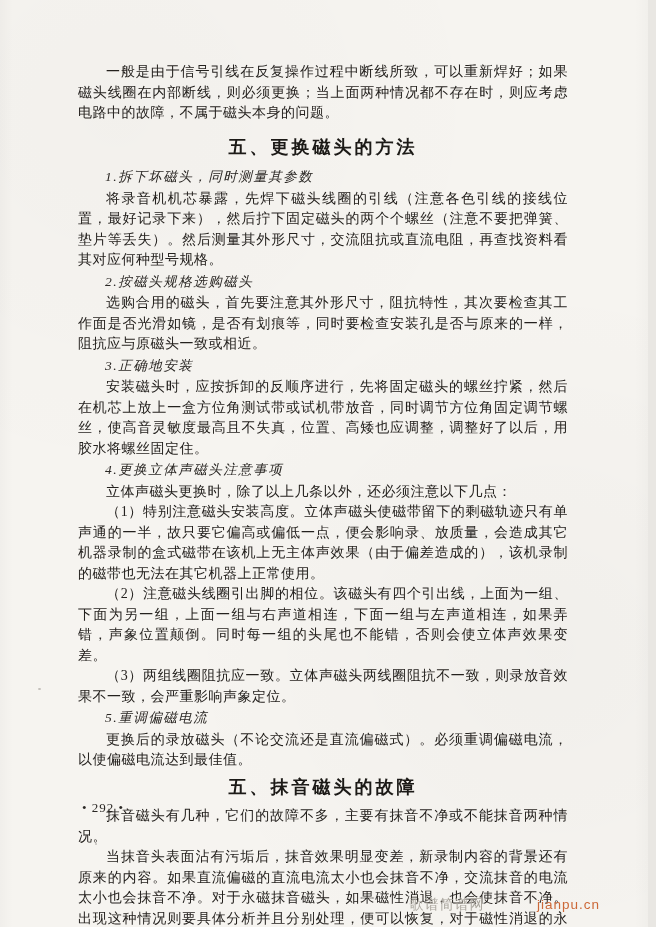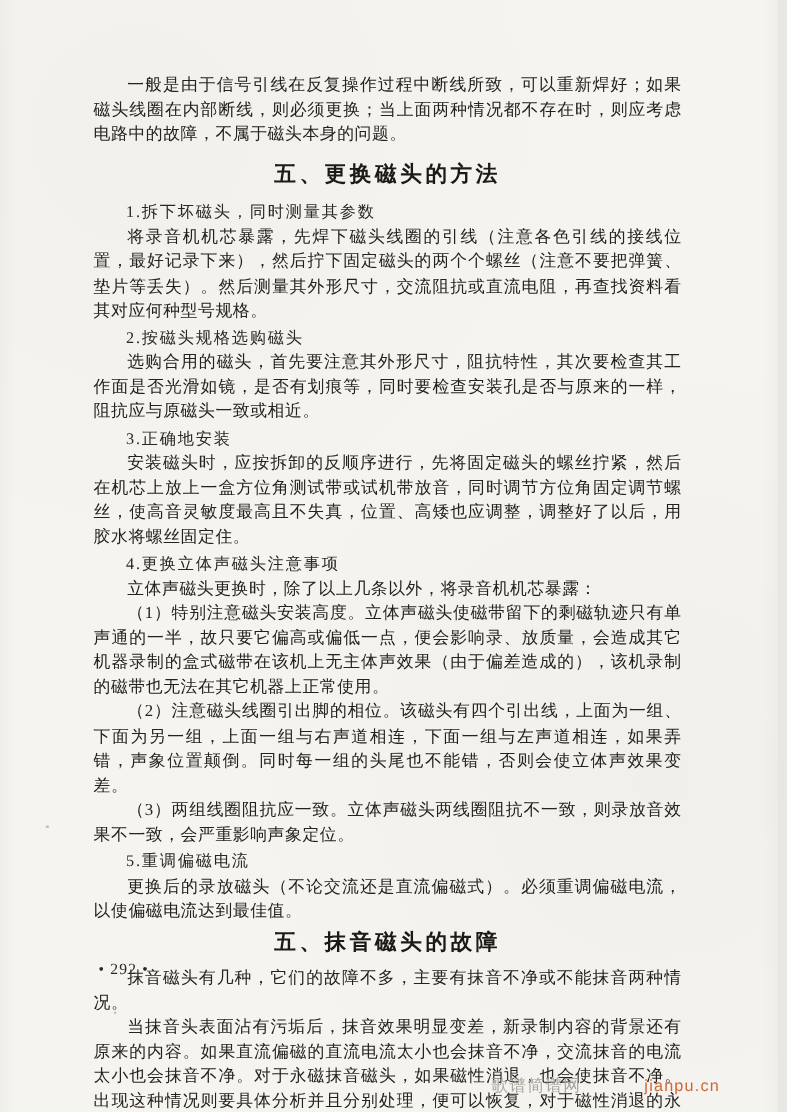--- a/index.html
+++ b/index.html
@@ -23,30 +23,31 @@
   }
   .body-text{
     font-size:14px;
     line-height:20.5px;
     text-align:justify;
     letter-spacing:0.5px;
   }
   p{margin:0;text-indent:2em;}
   .section-heading{
     text-align:center;
-    font-family:Liberation Mono, monospace;
+    font-family:Liberation Serif, serif;
     font-weight:bold;
     font-size:18px;
     letter-spacing:3px;
     color:#1c1a17;
     margin:13px 0 10px 0;
     text-indent:0;
   }
   .section-heading.second{margin-top:6px;margin-bottom:9px;}
   .subheading{
+    font-style:italic;
     font-size:13.5px;
     letter-spacing:1.5px;
     color:#2a2724;
     text-indent:2em;
     margin:1px 0;
   }
   .page-number{
     position:absolute;
     left:82px;top:800px;
     font-size:13px;
@@ -81,21 +82,21 @@
     <div class="subheading">1.拆下坏磁头，同时测量其参数</div>
     <p>将录音机机芯暴露，先焊下磁头线圈的引线（注意各色引线的接线位置，最好记录下来），然后拧下固定磁头的两个个螺丝（注意不要把弹簧、垫片等丢失）。然后测量其外形尺寸，交流阻抗或直流电阻，再查找资料看其对应何种型号规格。</p>
 
     <div class="subheading">2.按磁头规格选购磁头</div>
     <p>选购合用的磁头，首先要注意其外形尺寸，阻抗特性，其次要检查其工作面是否光滑如镜，是否有划痕等，同时要检查安装孔是否与原来的一样，阻抗应与原磁头一致或相近。</p>
 
     <div class="subheading">3.正确地安装</div>
     <p>安装磁头时，应按拆卸的反顺序进行，先将固定磁头的螺丝拧紧，然后在机芯上放上一盒方位角测试带或试机带放音，同时调节方位角固定调节螺丝，使高音灵敏度最高且不失真，位置、高矮也应调整，调整好了以后，用胶水将螺丝固定住。</p>
 
     <div class="subheading">4.更换立体声磁头注意事项</div>
-    <p>立体声磁头更换时，除了以上几条以外，将录音机机芯暴露：</p>
+    <p>立体声磁头更换时，除了以上几条以外，还必须注意以下几点：</p>
     <p>（1）特别注意磁头安装高度。立体声磁头使磁带留下的剩磁轨迹只有单声通的一半，故只要它偏高或偏低一点，便会影响录、放质量，会造成其它机器录制的盒式磁带在该机上无主体声效果（由于偏差造成的），该机录制的磁带也无法在其它机器上正常使用。</p>
     <p>（2）注意磁头线圈引出脚的相位。该磁头有四个引出线，上面为一组、下面为另一组，上面一组与右声道相连，下面一组与左声道相连，如果弄错，声象位置颠倒。同时每一组的头尾也不能错，否则会使立体声效果变差。</p>
     <p>（3）两组线圈阻抗应一致。立体声磁头两线圈阻抗不一致，则录放音效果不一致，会严重影响声象定位。</p>
 
     <div class="subheading">5.重调偏磁电流</div>
     <p>更换后的录放磁头（不论交流还是直流偏磁式）。必须重调偏磁电流，以使偏磁电流达到最佳值。</p>
 
     <div class="section-heading second">五、抹音磁头的故障</div>
 
     <p>抹音磁头有几种，它们的故障不多，主要有抹音不净或不能抹音两种情况。</p>

